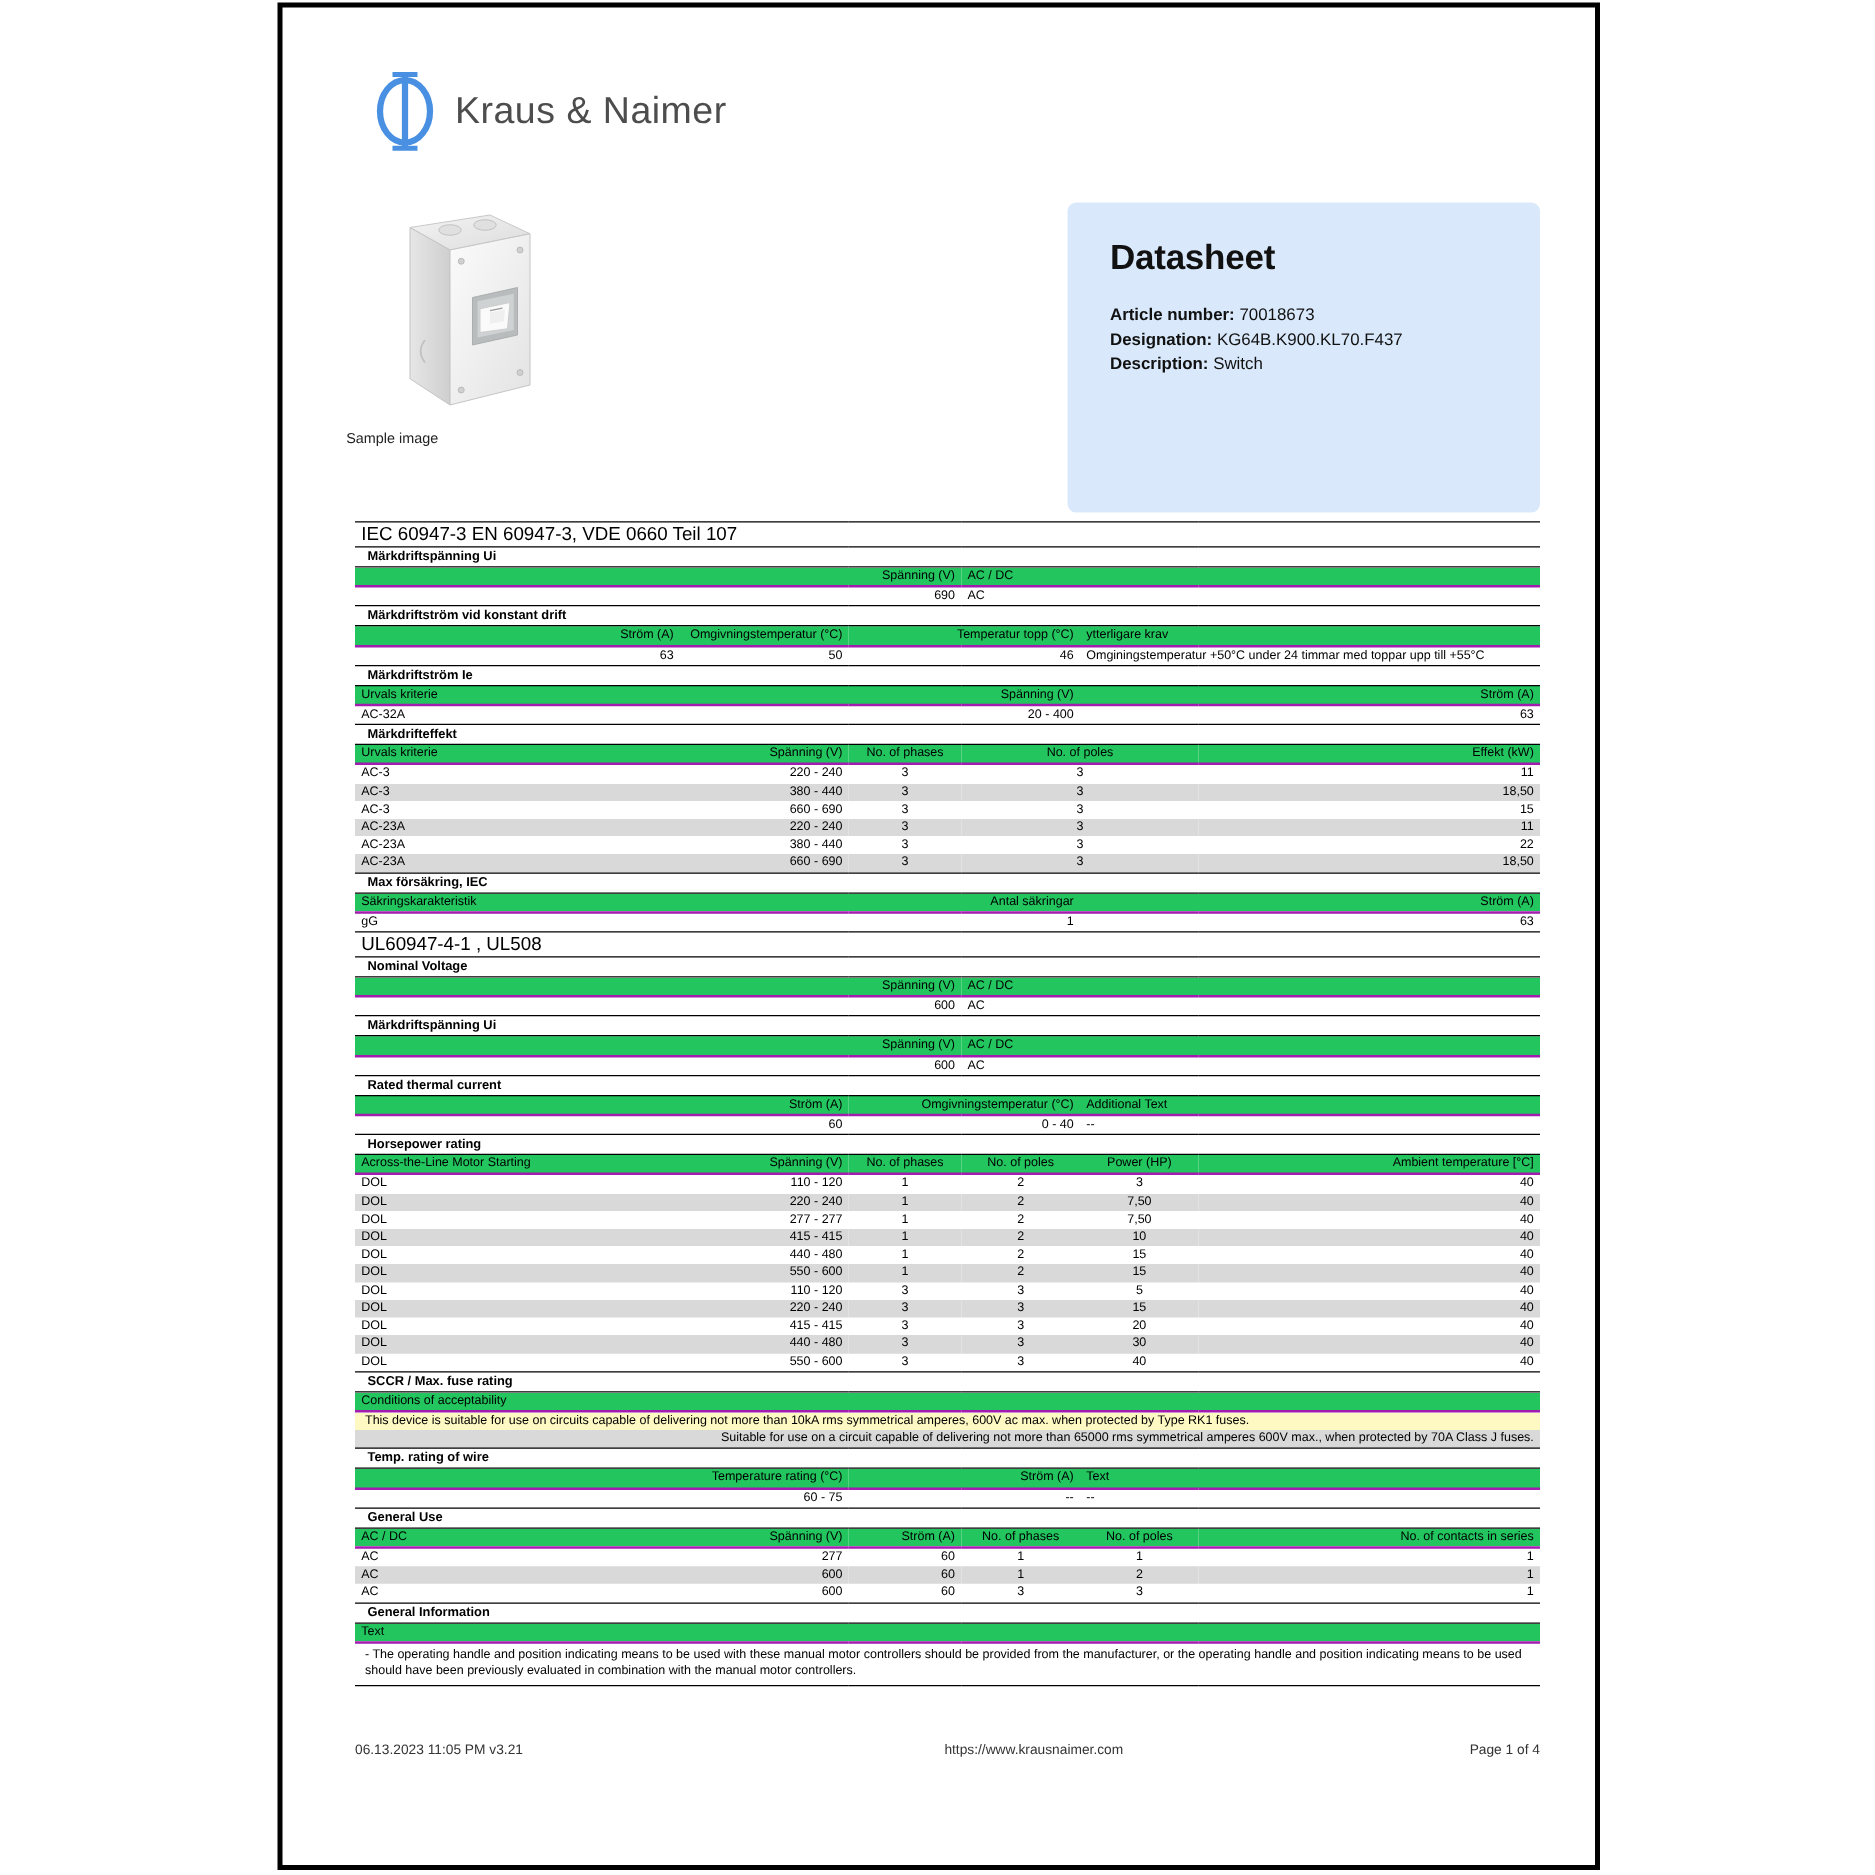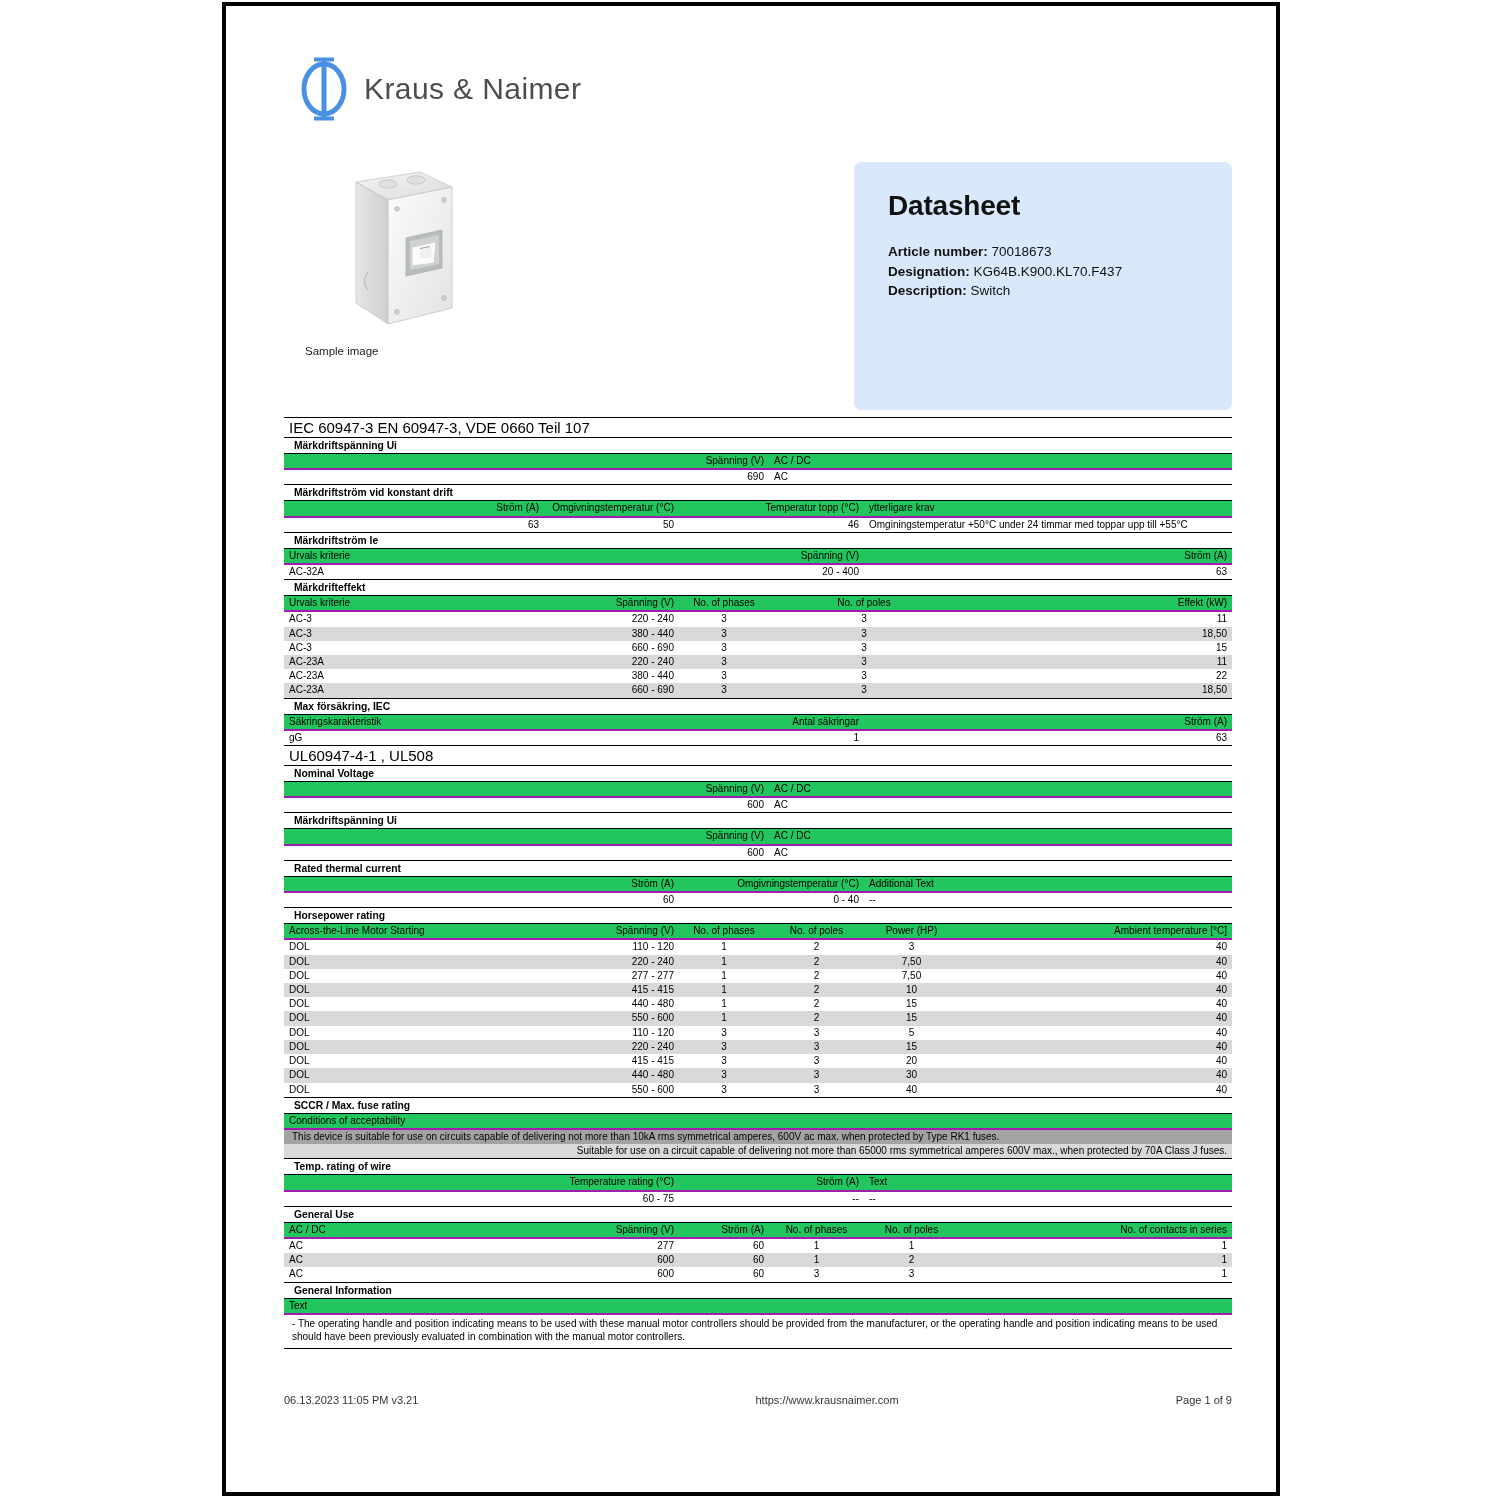--- a/index.html
+++ b/index.html
@@ -45,21 +45,21 @@
     font-size: 30px;
     color: #4d4d4d;
     letter-spacing: 0.4px;
     font-weight: 400;
     white-space: nowrap;
   }
 
   
   .sample-wrap {
     position: absolute;
-    left: 76px;
+    left: 48px;
     top: 158px;
     width: 196px;
   }
   .product-img {
     width: 150px;
     height: 175px;
     margin-left: 22px;
     display: block;
   }
   .sample-caption {
@@ -138,21 +138,21 @@
   
   tr.hdr-row td {
     background: #22c55e;
     border-bottom: 2px solid #a21caf;
     padding: 0 5px;
   }
   
   tr.data-row td { background: #ffffff; padding: 0 5px; }
   tr.data-row.alt td { background: #d9d9d9; }
   tr.text-row td {
-    background: #a3a3a3;
+    background: #fef9c3;
     padding: 0 5px 0 8px;
     font-size: 10px;
   }
   tr.text-row.alt td { background: #d9d9d9; text-align: right; }
   tr.note-row td {
     background: #ffffff;
     padding: 2px 5px 4px 8px;
     white-space: normal;
     line-height: 1.35;
     height: auto;
@@ -584,17 +584,17 @@
           </tr>
           <tr class="note-row tbl-bottom">
             <td colspan="6" class="ta-l">- The operating handle and position indicating means to be used with these manual motor controllers should be provided from the manufacturer, or the operating handle and position indicating means to be used should have been previously evaluated in combination with the manual motor controllers.</td>
           </tr>
         </tbody>
   </table>
 
   <div class="footer">
     <span>06.13.2023 11:05 PM v3.21</span>
     <span class="f-mid">https://www.krausnaimer.com</span>
-    <span>Page 1 of  9</span>
+    <span>Page 1 of  4</span>
   </div>
 
  </div>
 </div>
 
 </body></html>

